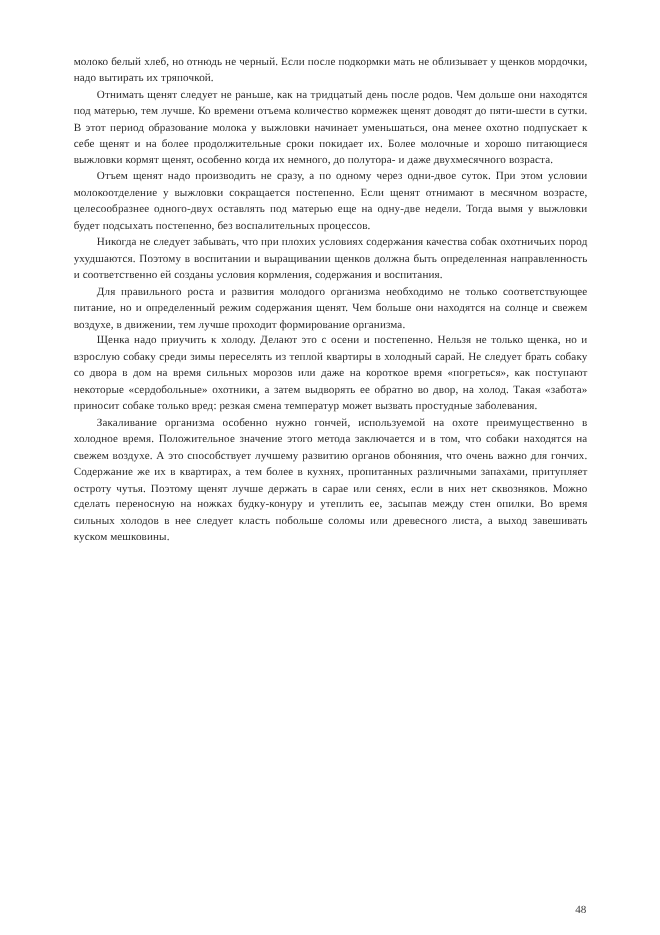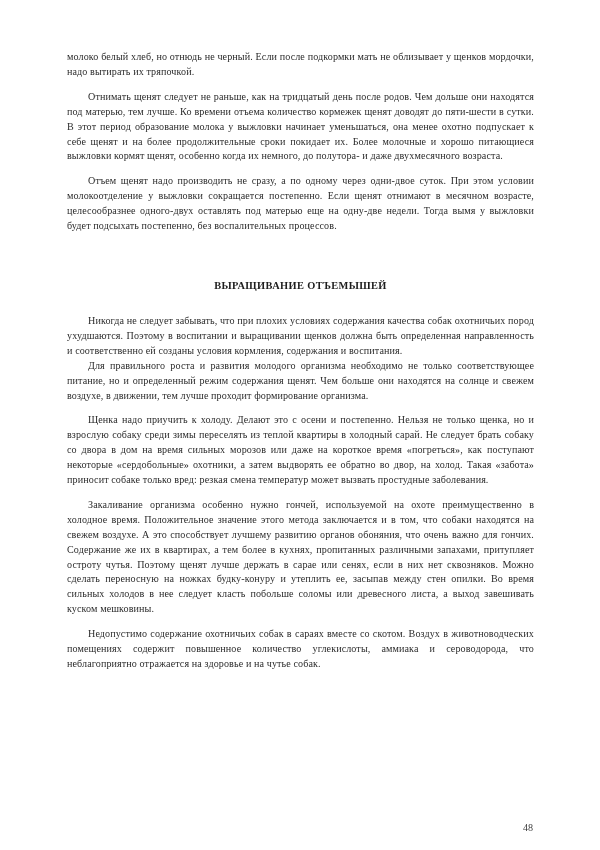--- a/index.html
+++ b/index.html
@@ -37,21 +37,20 @@
     text-align: justify;
     text-indent: 21px;
     color: #2b2b2b;
     letter-spacing: 0.01em;
     -webkit-font-smoothing: antialiased;
   }
   p.para.no-indent {
     text-indent: 0;
   }
   p.gap-sm {
-    margin-top: 10px;
   }
   .section-heading {
     margin: 0;
     padding: 0;
     font-size: 10.4px;
     line-height: 15px;
     font-weight: bold;
     text-align: center;
     letter-spacing: 0.035em;
     color: #1d1d1d;
@@ -76,30 +75,26 @@
 
 <div class="page">
   <div class="content">
 
     <p class="para no-indent">молоко белый хлеб, но отнюдь не черный. Если после подкормки мать не облизывает у щенков мордочки, надо вытирать их тряпочкой.</p>
 
     <p class="para gap-sm">Отнимать щенят следует не раньше, как на тридцатый день после родов. Чем дольше они находятся под матерью, тем лучше. Ко времени отъема количество кормежек щенят доводят до пяти-шести в сутки. В этот период образование молока у выжловки начинает уменьшаться, она менее охотно подпускает к себе щенят и на более продолжительные сроки покидает их. Более молочные и хорошо питающиеся выжловки кормят щенят, особенно когда их немного, до полутора- и даже двухмесячного возраста.</p>
 
     <p class="para gap-sm">Отъем щенят надо производить не сразу, а по одному через одни-двое суток. При этом условии молокоотделение у выжловки сокращается постепенно. Если щенят отнимают в месячном возрасте, целесообразнее одного-двух оставлять под матерью еще на одну-две недели. Тогда вымя у выжловки будет подсыхать постепенно, без воспалительных процессов.</p>
 
-    <div class="heading-block">
-      <h2 class="section-heading">ВЫРАЩИВАНИЕ ОТЪЕМЫШЕЙ</h2>
-    </div>
 
     <p class="para gap-sm">Никогда не следует забывать, что при плохих условиях содержания качества собак охотничьих пород ухудшаются. Поэтому в воспитании и выращивании щенков должна быть определенная направленность и соответственно ей созданы условия кормления, содержания и воспитания.</p>
 
     <p class="para">Для правильного роста и развития молодого организма необходимо не только соответствующее питание, но и определенный режим содержания щенят. Чем больше они находятся на солнце и свежем воздухе, в движении, тем лучше проходит формирование организма.</p>
 
     <p class="para gap-sm">Щенка надо приучить к холоду. Делают это с осени и постепенно. Нельзя не только щенка, но и взрослую собаку среди зимы переселять из теплой квартиры в холодный сарай. Не следует брать собаку со двора в дом на время сильных морозов или даже на короткое время «погреться», как поступают некоторые «сердобольные» охотники, а затем выдворять ее обратно во двор, на холод. Такая «забота» приносит собаке только вред: резкая смена температур может вызвать простудные заболевания.</p>
 
     <p class="para gap-sm">Закаливание организма особенно нужно гончей, используемой на охоте преимущественно в холодное время. Положительное значение этого метода заключается и в том, что собаки находятся на свежем воздухе. А это способствует лучшему развитию органов обоняния, что очень важно для гончих. Содержание же их в квартирах, а тем более в кухнях, пропитанных различными запахами, притупляет остроту чутья. Поэтому щенят лучше держать в сарае или сенях, если в них нет сквозняков. Можно сделать переносную на ножках будку-конуру и утеплить ее, засыпав между стен опилки. Во время сильных холодов в нее следует класть побольше соломы или древесного листа, а выход завешивать куском мешковины.</p>
 
-    <p class="para gap-sm">Недопустимо содержание охотничьих собак в сараях вместе со скотом. Воздух в животноводческих помещениях содержит повышенное количество углекислоты, аммиака и сероводорода, что неблагоприятно отражается на здоровье и на чутье собак.</p>
 
   </div>
 
   <div class="page-number">48</div>
 </div>
 
 </body></html>

